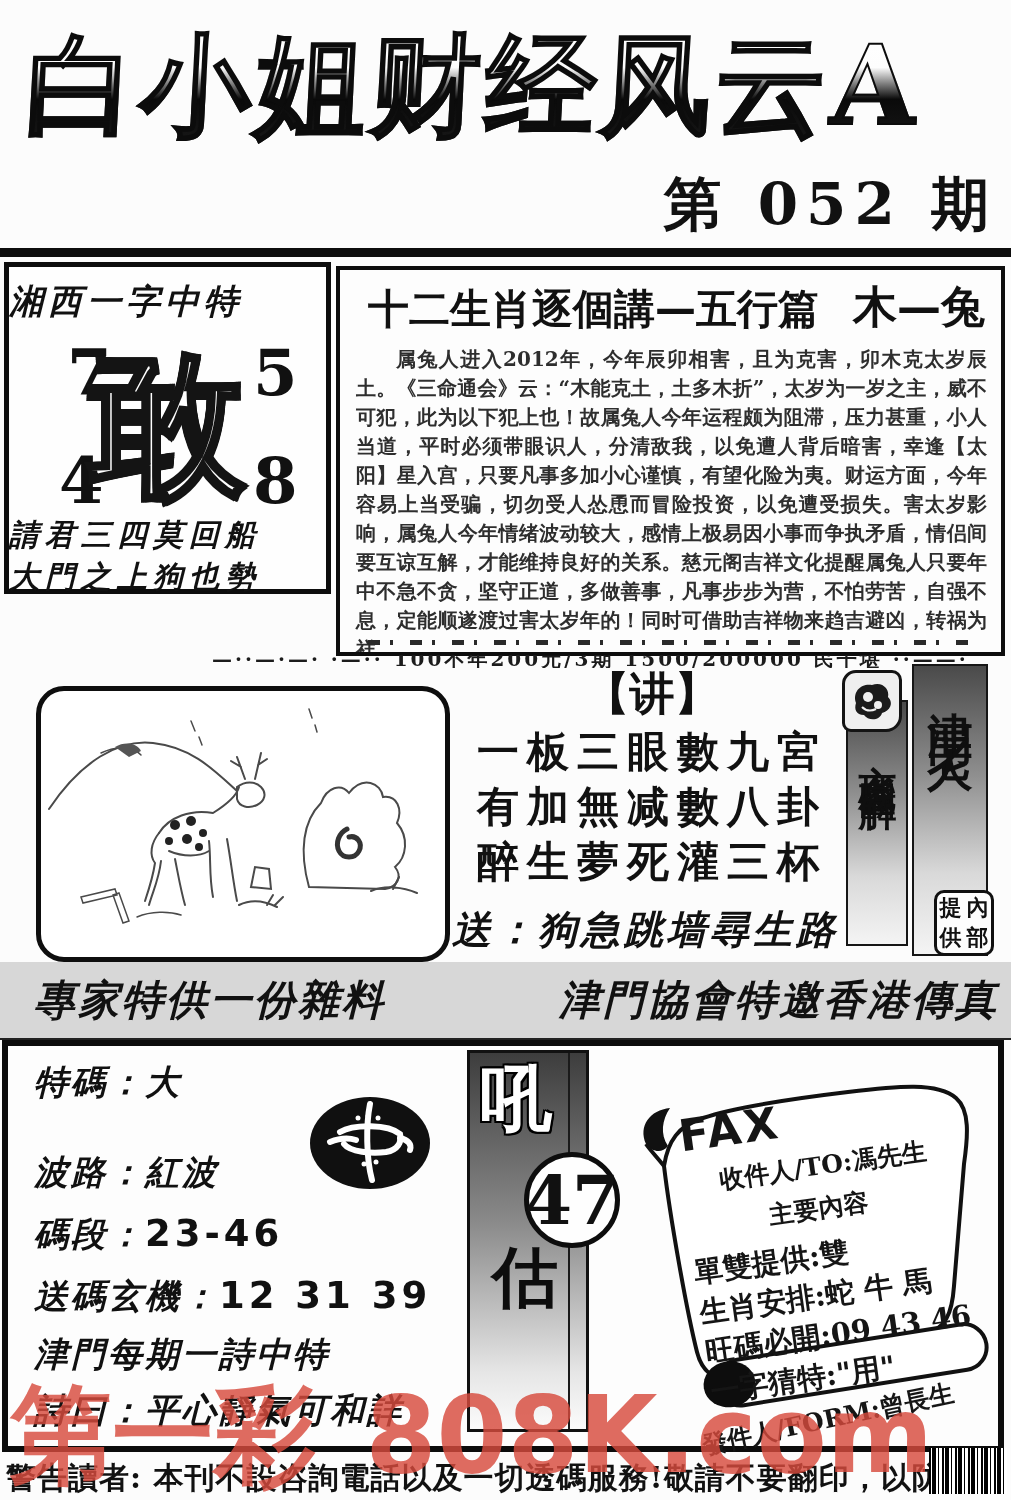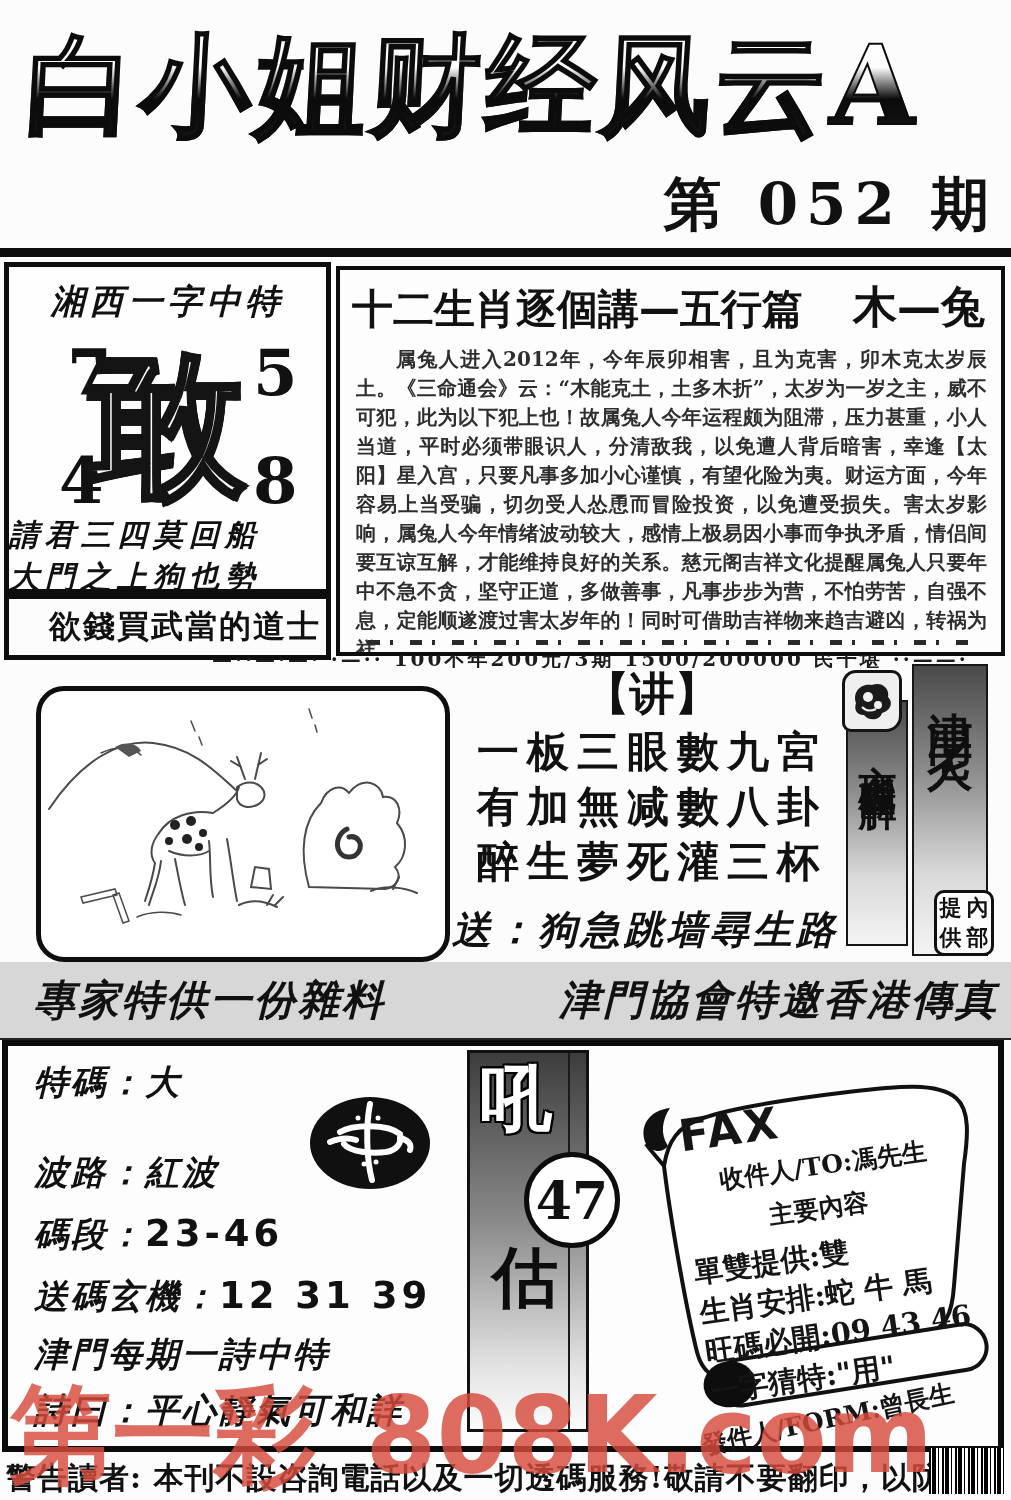--- a/index.html
+++ b/index.html
@@ -13,39 +13,39 @@
   @supports(-webkit-background-clip:text){
     .hdr-title{background:linear-gradient(180deg,#ffffff 0%,#fdfdfd 36%,#777 49%,#0a0a0a 60%,#1a1a1a 100%);
       -webkit-background-clip:text;background-clip:text;color:transparent;}
   }
   .hdr-issue{position:absolute;right:14px;top:166px;font-size:58px;font-weight:900;letter-spacing:8px;}
   .top-rule{position:absolute;left:0;top:248px;width:1011px;height:9px;background:#0d0d0d;}
 
   
   .boxA{position:absolute;left:4px;top:262px;width:327px;height:332px;border:5px solid #0d0d0d;
         box-sizing:border-box;background:#fefefe;}
-  .boxA-title{position:absolute;left:0;right:0;top:12px;text-align:center;font-size:34px;
+  .boxA-title{position:absolute;left:0;right:0;top:12px;font-size:34px;
         font-weight:900;letter-spacing:5px;font-style:italic;}
   .corner-num{position:absolute;font-size:64px;font-weight:700;line-height:1;}
   .n7{left:58px;top:74px}.n5{left:244px;top:74px}.n4{left:50px;top:182px}.n8{left:244px;top:182px}
   .big-char{position:absolute;left:50%;top:80px;transform:translateX(-50%);font-size:156px;line-height:1;
       font-weight:700;color:#fff;-webkit-text-stroke:4px #141414;
       text-shadow:2px 0 #141414,-2px 0 #141414,0 2px #141414,0 -2px #141414,
                   2px 2px #141414,-2px -2px #141414,2px -2px #141414,-2px 2px #141414;}
   .verse{position:absolute;left:0;right:0;font-size:30px;font-weight:800;
       letter-spacing:6px;font-style:italic;white-space:nowrap;}
   .verse1{top:248px}.verse2{top:290px}
   .boxB{position:absolute;left:4px;top:594px;width:327px;height:66px;border:5px solid #0d0d0d;
       box-sizing:border-box;display:flex;align-items:center;padding-left:40px;
       font-size:32px;font-weight:900;letter-spacing:2px;}
 
   
   .article{position:absolute;left:336px;top:266px;width:669px;height:390px;border:4px solid #0d0d0d;
       box-sizing:border-box;background:#fdfdfd;overflow:hidden;}
-  .article-head{display:flex;justify-content:space-between;align-items:flex-end;padding:8px 16px 0 12px;}
+  .article-head{display:flex;justify-content:space-between;align-items:flex-end;padding:8px 16px 0 28px;}
   .article-title{font-family:"DejaVu Sans","Liberation Sans",sans-serif;font-size:41px;font-weight:900;}
   .article-tag{font-family:"DejaVu Sans","Liberation Sans",sans-serif;font-size:44px;font-weight:900;}
   .article-body{padding:8px 14px 0 16px;font-size:20px;line-height:29px;text-align:justify;
       color:#2e2e2e;text-indent:2em;font-weight:600;}
   .article-dashes{position:absolute;left:28px;bottom:7px;width:610px;height:5px;
       background:repeating-linear-gradient(90deg,#2a2a2a 0 12px,transparent 12px 22px,#2a2a2a 22px 25px,transparent 25px 42px);}
   .fineprint{position:absolute;left:212px;top:655px;width:792px;height:13px;overflow:hidden;
       font-size:20px;font-weight:800;letter-spacing:3px;color:#1c1c1c;}
   .fineprint>span{display:block;margin-top:-9px;white-space:nowrap;}
 
@@ -92,21 +92,21 @@
   .oval-seal{position:absolute;left:306px;top:1094px;width:128px;height:98px;z-index:3;}
 
   .col-strip{position:absolute;left:467px;top:1050px;width:122px;height:382px;border:3px solid #111;
       box-sizing:border-box;background:linear-gradient(180deg,#3d3d3d 0%,#8a8a8a 45%,#e6e6e6 85%,#fbfbfb 100%);}
   .col-strip::after{content:"";position:absolute;top:0;bottom:0;right:16px;width:2px;background:#1a1a1a;}
   .col-char{position:absolute;font-weight:900;line-height:1;z-index:2;}
   .col-char-top{left:480px;top:1062px;font-size:72px;color:#fff;
       text-shadow:2px 0 #000,-2px 0 #000,0 2px #000,0 -2px #000,2px 2px #000,-2px -2px #000,2px -2px #000,-2px 2px #000;}
   .col-char-bottom{left:492px;top:1244px;font-size:66px;color:#0d0d0d;}
   .circle{position:absolute;width:86px;height:86px;border:5px solid #0d0d0d;border-radius:50%;
-      background:#fefefe;display:flex;align-items:center;justify-content:center;font-size:52px;
+      background:#fefefe;display:flex;align-items:center;justify-content:center;font-size:68px;
       font-weight:800;z-index:2;box-sizing:content-box;}
   .circle47{left:524px;top:1152px}
   .circle18{left:524px;top:1318px}
 
   
   .scroll-svg{position:absolute;left:598px;top:1046px;width:408px;height:400px;z-index:1;}
   .fax-text{position:absolute;left:612px;top:1054px;width:390px;height:390px;transform:rotate(-8deg);
       transform-origin:50% 50%;z-index:2;}
   .fax-line{position:absolute;white-space:nowrap;font-weight:800;color:#151515;}
   .fax-title{left:84px;top:40px;font-size:44px;letter-spacing:3px;font-weight:900;
@@ -141,23 +141,20 @@
     <div class="boxA-title">湘西一字中特</div>
     <div class="corner-num n7">7</div>
     <div class="corner-num n5">5</div>
     <div class="corner-num n4">4</div>
     <div class="corner-num n8">8</div>
     <div class="big-char">敢</div>
     <div class="verse verse1">請君三四莫回船</div>
     <div class="verse verse2">大門之上狗也勢</div>
   </div>
 
-  <div class="boxB">
-    <span>欲錢買武當的道士</span>
-  </div>
 
   <div class="article">
     <div class="article-head">
       <span class="article-title">十二生肖逐個講—五行篇</span>
       <span class="article-tag">木—兔</span>
     </div>
     <div class="article-body">属兔人进入2012年，今年辰卯相害，且为克害，卯木克太岁辰土。《三命通会》云：“木能克土，土多木折”，太岁为一岁之主，威不可犯，此为以下犯上也！故属兔人今年运程颇为阻滞，压力甚重，小人当道，平时必须带眼识人，分清敌我，以免遭人背后暗害，幸逢【太阳】星入宫，只要凡事多加小心谨慎，有望化险为夷。财运方面，今年容易上当受骗，切勿受人怂恿而冒险投资，以免遭受损失。害太岁影响，属兔人今年情绪波动较大，感情上极易因小事而争执矛盾，情侣间要互谅互解，才能维持良好的关系。慈元阁吉祥文化提醒属兔人只要年中不急不贪，坚守正道，多做善事，凡事步步为营，不怕劳苦，自强不息，定能顺遂渡过害太岁年的！同时可借助吉祥物来趋吉避凶，转祸为祥。</div>
     <div class="article-dashes"></div>
   </div>
   <div class="fineprint">

